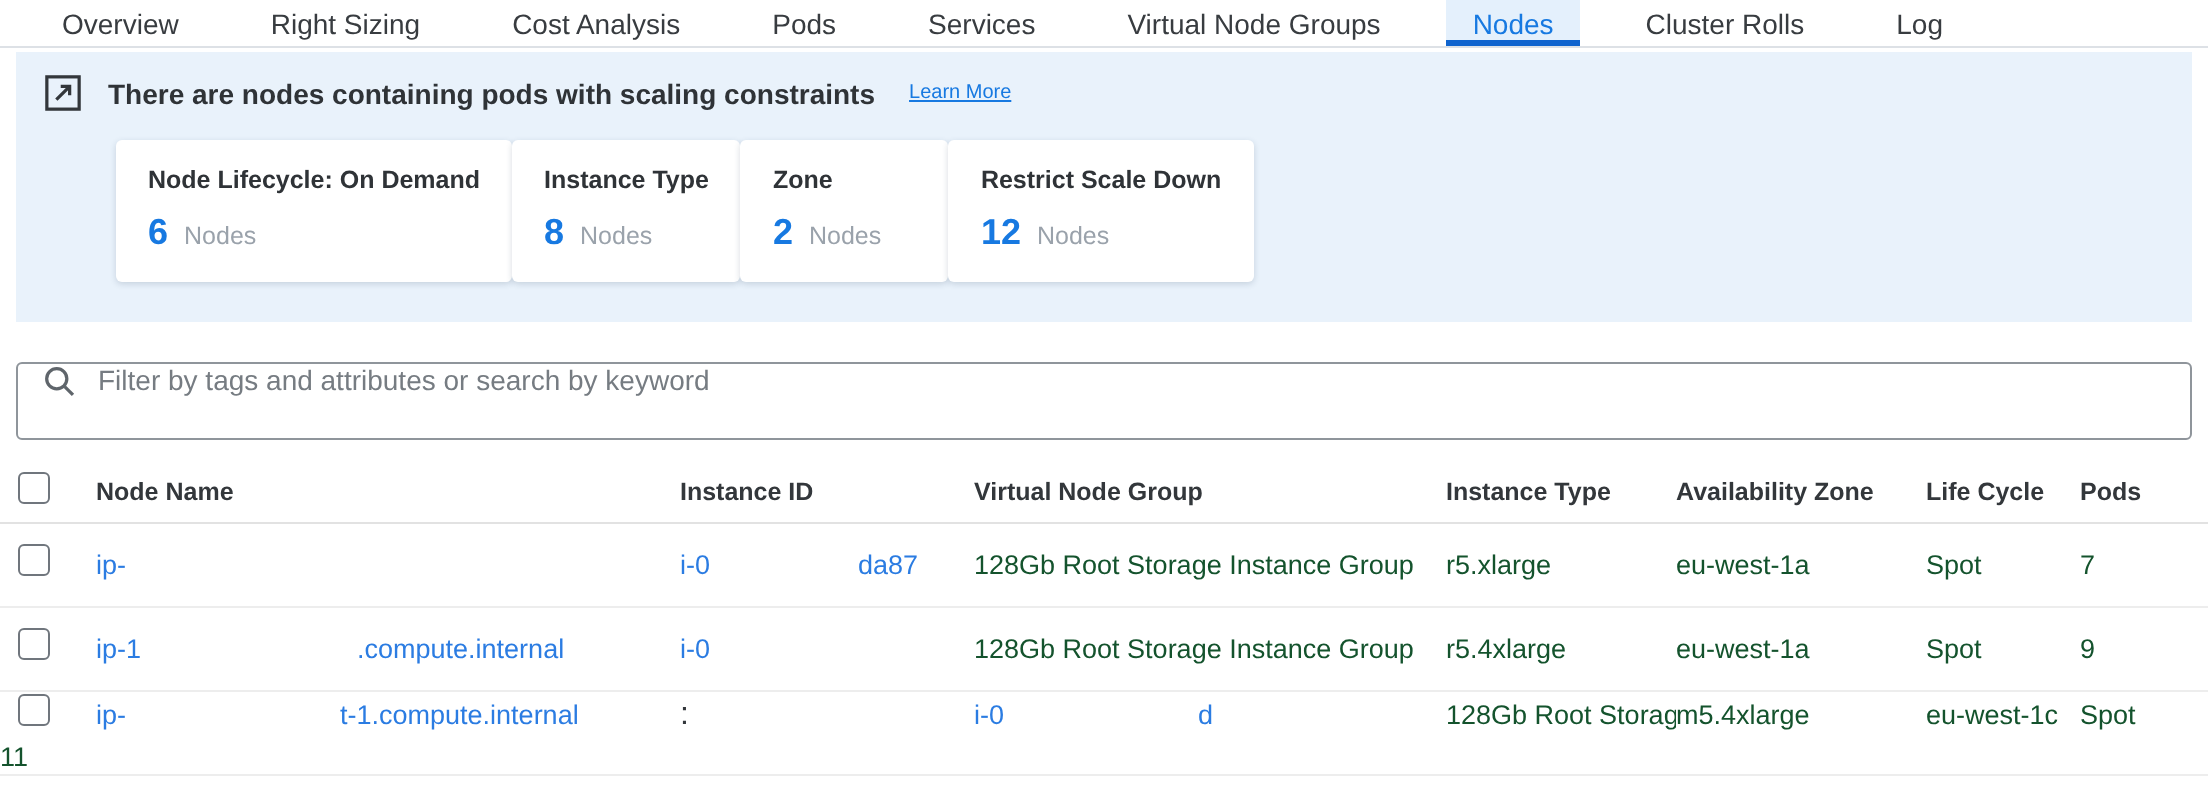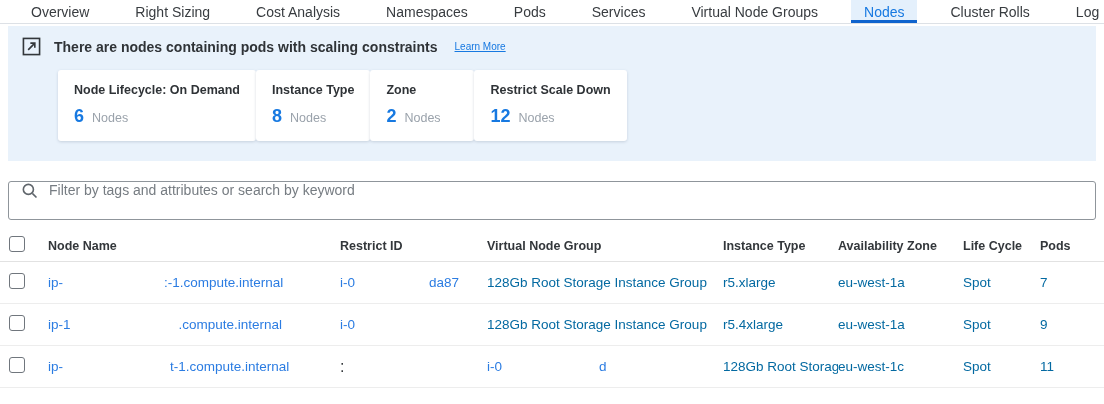--- a/index.html
+++ b/index.html
@@ -35,37 +35,36 @@
     margin-left:10px; font-family:"Liberation Sans", sans-serif; background:transparent; }
   .searchbar input::placeholder { color:#767c82; opacity:1; }
 
   
   .grid-row { display:grid;
     grid-template-columns:48px 292px 147px 236px 115px 125px 77px 1fr;
     align-items:center; }
   .thead { height:31px; margin-top:11px; border-bottom:1px solid #e2e2e2; }
   .thead .th { font-size:12.5px; font-weight:700; color:#33373b; }
   .trow { height:42px; border-bottom:1px solid #ededed; background:#fff; }
-  .cell { font-size:13.5px; color:#0369a1; white-space:nowrap; overflow:hidden; }
+  .cell { font-size:13.5px; color:#14532d; white-space:nowrap; overflow:hidden; }
   .cell.link { color:#2b7ce2; cursor:pointer; display:flex; align-items:center; }
   .redact { display:inline-block; height:16px; background:#fff; }
   .cb-cell { padding-left:9px; }
   .checkbox { display:inline-block; width:16px; height:16px; border:1.6px solid #70767d;
     border-radius:3px; background:#fff; cursor:pointer; }
 
   .icon-svg { display:block; }
 </style>
 </head>
 <body>
 
 <nav class="tabbar">
   <div class="tab">Overview</div>
   <div class="tab">Right Sizing</div>
   <div class="tab">Cost Analysis</div>
-  <div class="tab">Namespaces</div>
   <div class="tab">Pods</div>
   <div class="tab">Services</div>
   <div class="tab">Virtual Node Groups</div>
   <div class="tab active">Nodes</div>
   <div class="tab">Cluster Rolls</div>
   <div class="tab">Log</div>
 </nav>
 
 <section class="banner">
   <div class="banner-msg">
@@ -119,34 +118,33 @@
     </svg>
   </span>
   <input type="text" placeholder="Filter by tags and attributes or search by keyword" style="">
 </div>
 
 <div>
 
   <div class="grid-row thead">
     <div class="cb-cell"><span class="checkbox"></span></div>
     <div class="th">Node Name</div>
-    <div class="th">Restrict ID</div>
+    <div class="th">Instance ID</div>
     <div class="th">Virtual Node Group</div>
     <div class="th">Instance Type</div>
     <div class="th">Availability Zone</div>
     <div class="th">Life Cycle</div>
     <div class="th">Pods</div>
   </div>
 
   <div class="grid-row trow">
     <div class="cb-cell"><span class="checkbox"></span></div>
     <div class="cell link">
       <span>ip-</span>
         <span class="redact" style="width:101px"></span>
-        <span>:-1.compute.internal</span>
     </div>
     <div class="cell link">
       <span>i-0</span>
         <span class="redact" style="width:74px"></span>
         <span>da87</span>
     </div>
     <div class="cell">128Gb Root Storage Instance Group</div>
     <div class="cell">r5.xlarge</div>
     <div class="cell">eu-west-1a</div>
     <div class="cell">Spot</div>
@@ -178,18 +176,19 @@
       <span>ip-</span>
         <span class="redact" style="width:107px"></span>
         <span>t-1.compute.internal</span>
     </div>: 
     <div class="cell link">
       <span>i-0</span>
         <span class="redact" style="width:97px"></span>
         <span>d</span>
     </div>
     <div class="cell">128Gb Root Storage Instance Group</div>
+    <div class="cell">m5.4xlarge</div>
     <div class="cell">eu-west-1c</div>
     <div class="cell">Spot</div>
     <div class="cell">11</div>
   </div>
 
 </div>
 
 </body></html>

